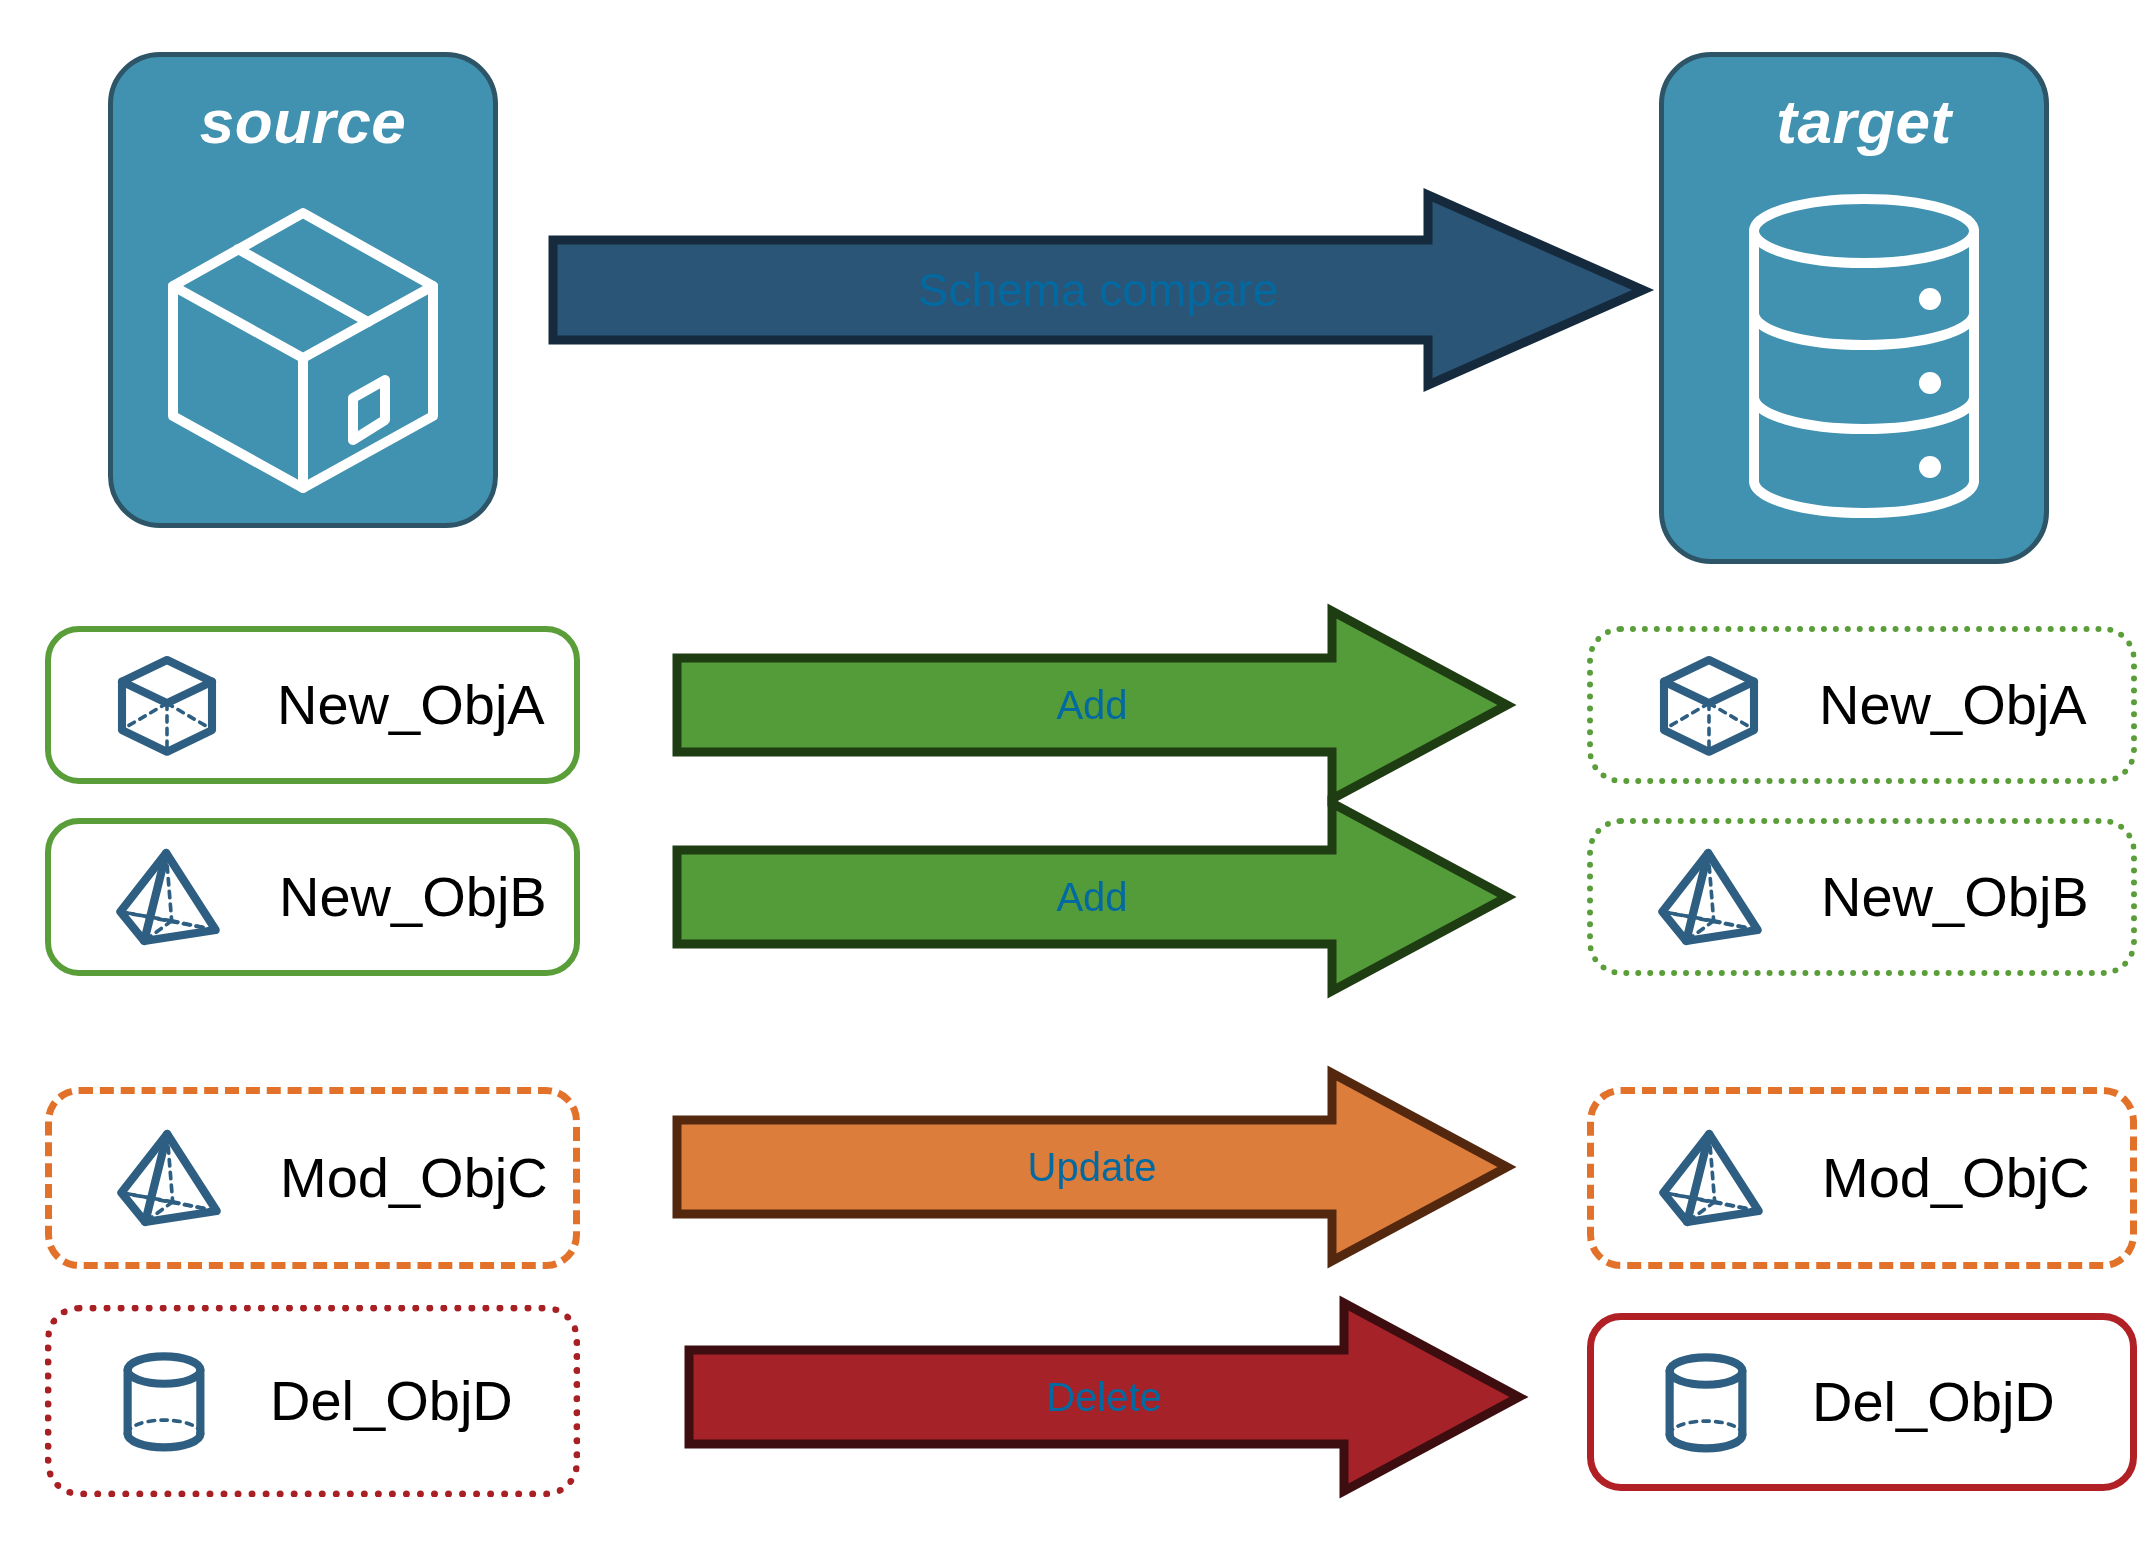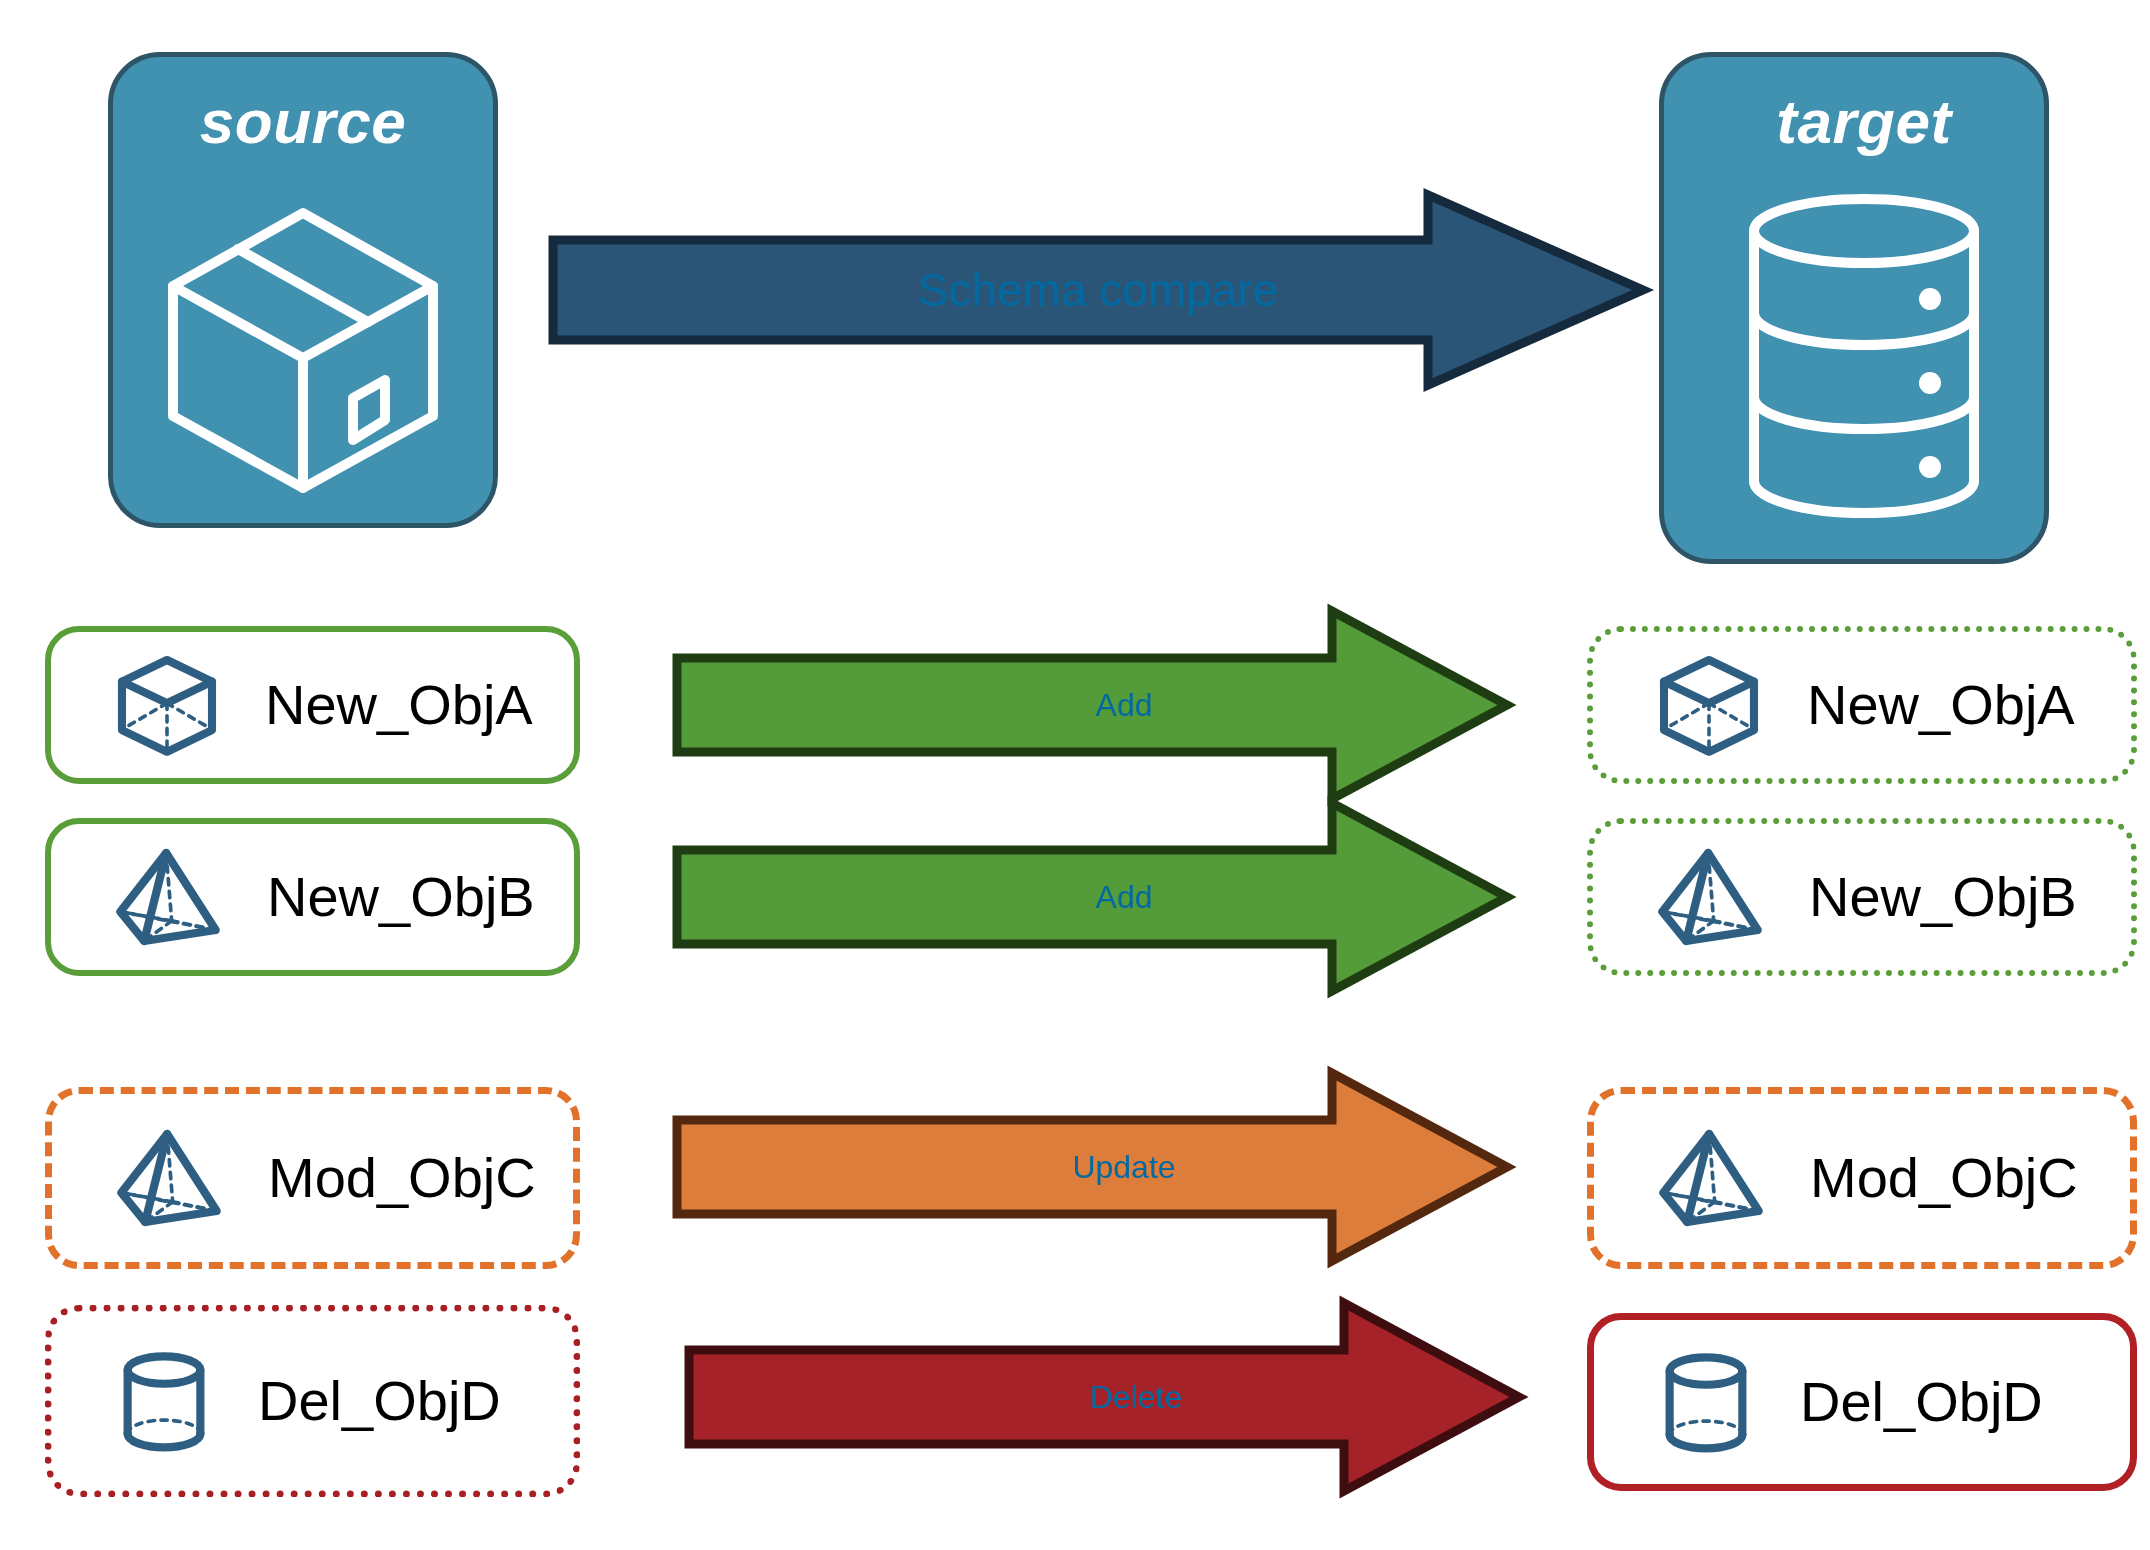--- a/index.html
+++ b/index.html
@@ -84,37 +84,38 @@
     gap: 44px;
   }
   .obj-card.left  { left: 45px;   width: 535px; }
   .obj-card.right { left: 1587px; width: 550px; }
 
   .obj-label {
     font-size: 56px;
     color: #000000;
     line-height: 1;
     white-space: nowrap;
+    margin-left: 12px;
   }
   .obj-icon { flex: 0 0 auto; display: flex; align-items: center; }
 
   
   .b-green-solid  { border: 6px solid #5a9e3a; }
   .b-green-dotted { border: 6px dotted #5a9e3a; }
   .b-orange-dashed{ border: 7px dashed #e2712a; }
   .b-red-dotted   { border: 7px dotted #a92024; }
   .b-red-solid    { border: 7px solid #b02025; }
 
   
   .row-arrow {
     position: absolute;
     left: 672px;
     width: 840px;
   }
-  .row-arrow .arrow-label { font-size: 32px; padding-right: 120px; padding-left: 32px; }
+  .row-arrow .arrow-label { font-size: 40px; padding-right: 120px; }
 
   svg { display: block; overflow: visible; }
 </style>
 </head>
 <body>
 
 <div id="canvas">
 
   <div id="endpoint-source" class="endpoint">
     <div class="endpoint-title">source</div>

